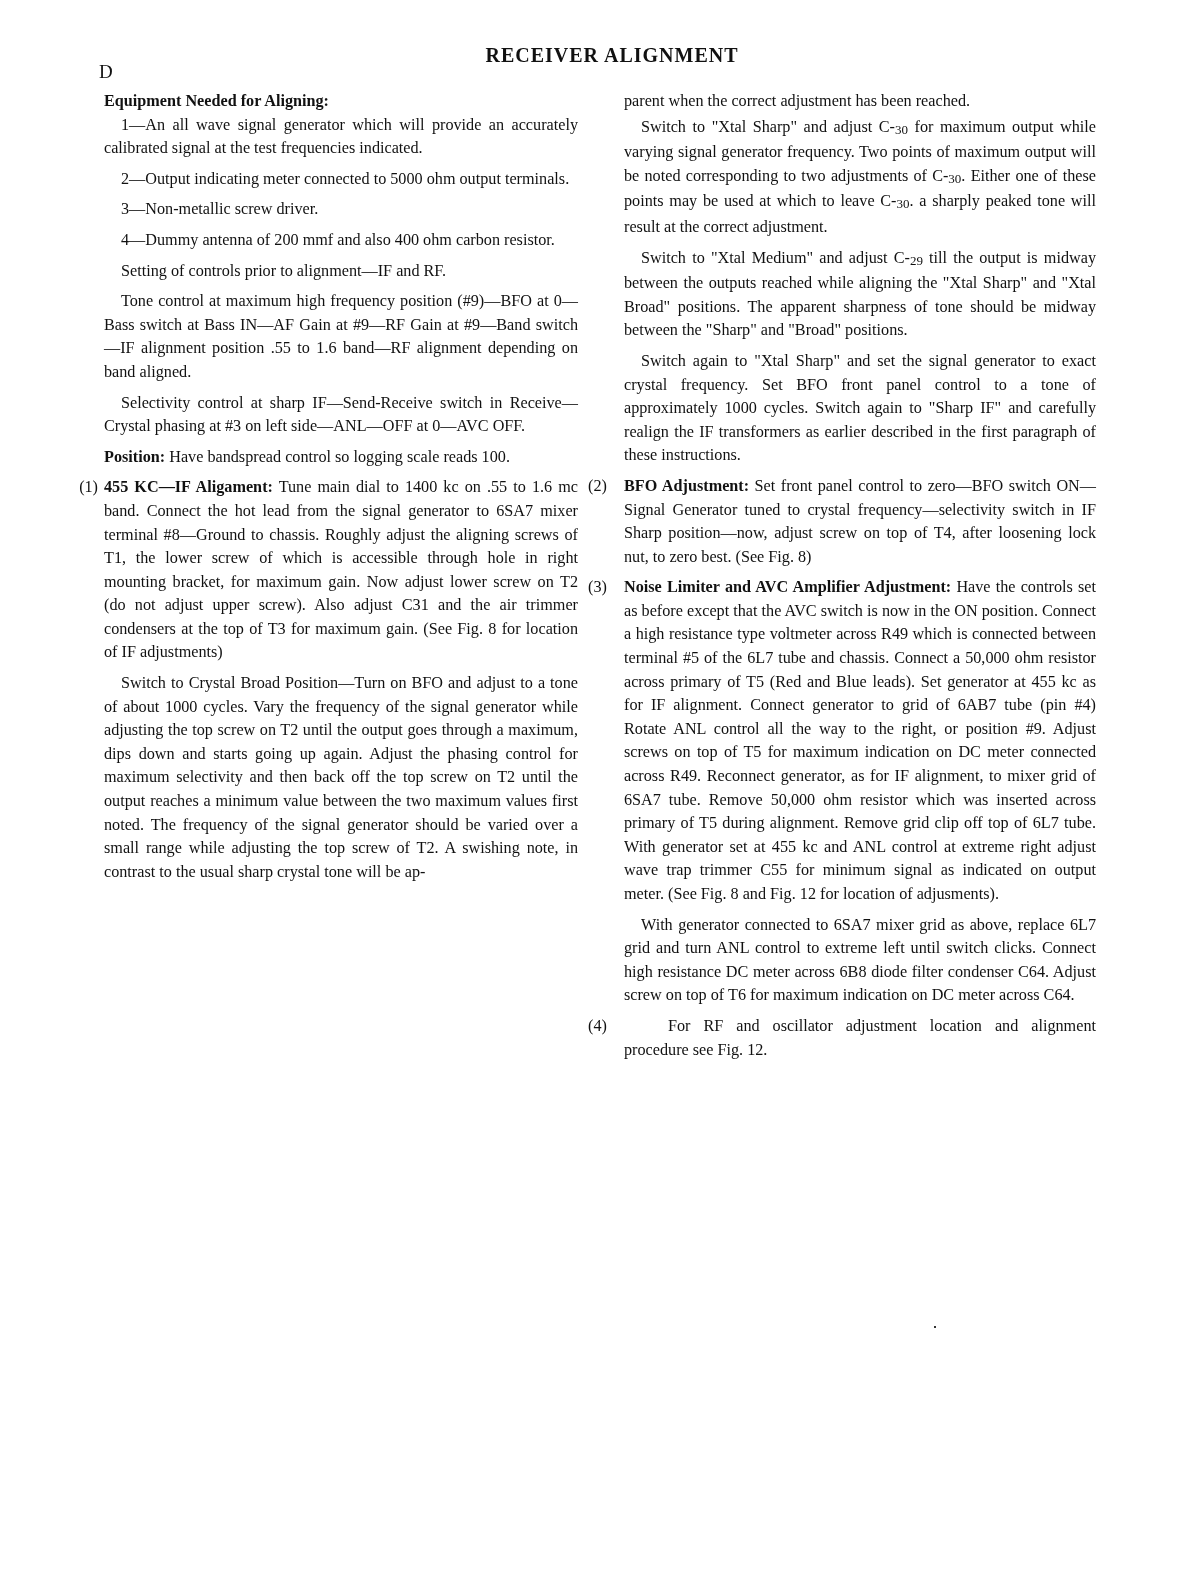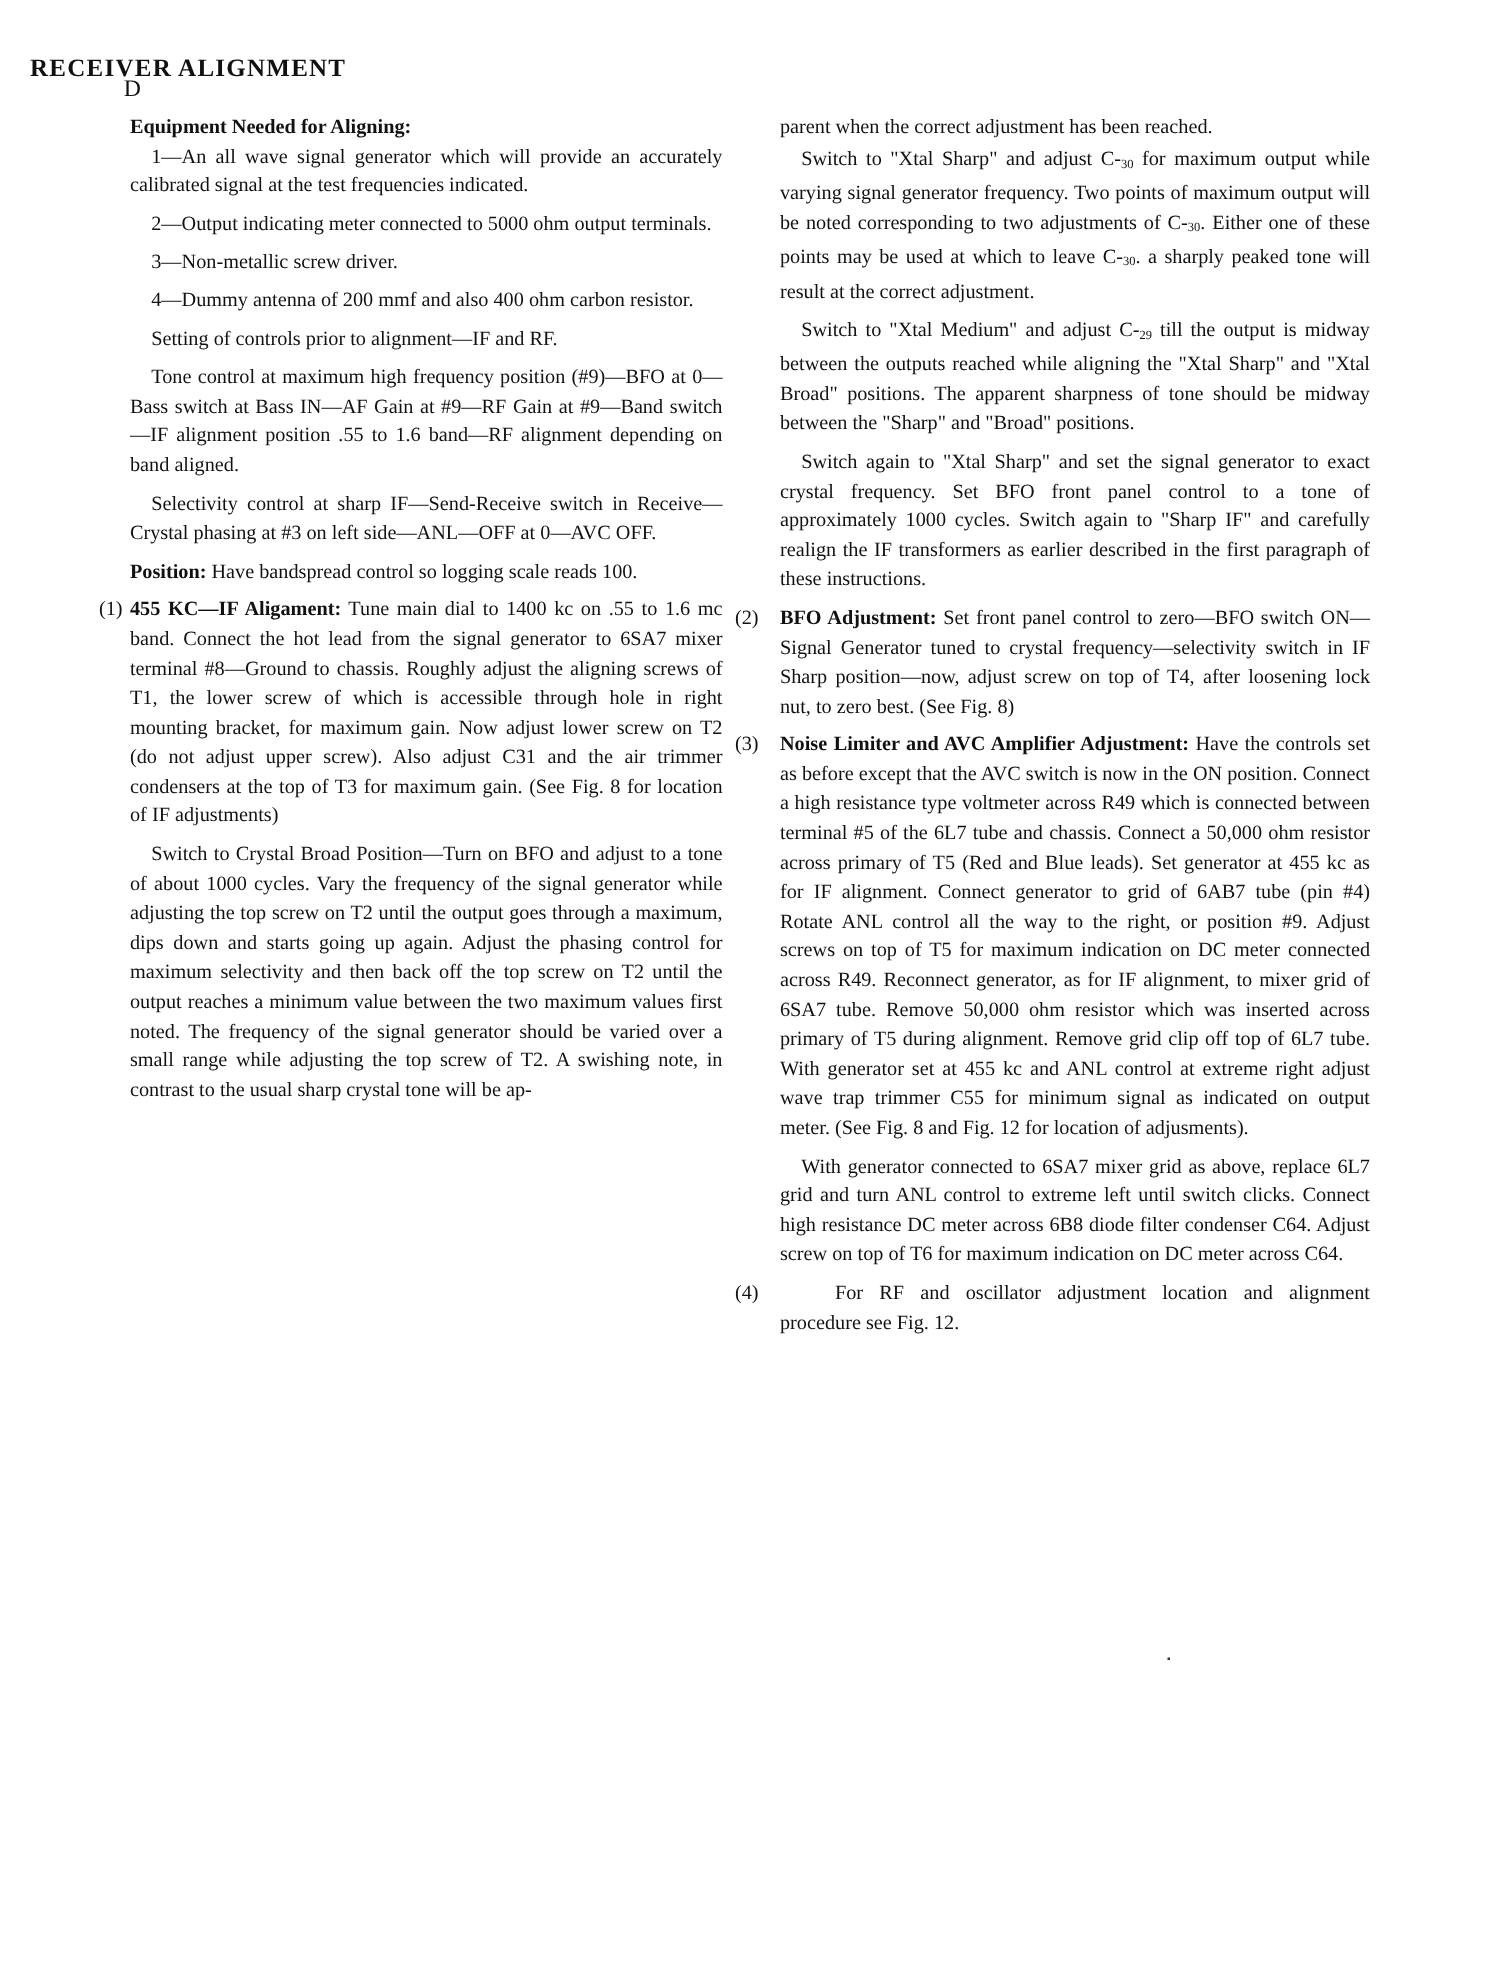--- a/index.html
+++ b/index.html
@@ -7,40 +7,40 @@
     width: 1200px; height: 1575px; position: relative; overflow: hidden;
     font-family: "Liberation Serif", "DejaVu Serif", serif;
     color: #111111;
   }
   .page-letter {
     position: absolute; left: 99px; top: 61px;
     font-size: 19px; letter-spacing: 0.5px;
   }
   .page-title {
     position: absolute; left: 0; width: 1200px; top: 44px;
-    font-size: 20px; font-weight: bold; letter-spacing: 1px;
+    text-align: center; font-size: 20px; font-weight: bold; letter-spacing: 1px;
     padding-left: 24px; box-sizing: border-box;
   }
   .col {
     position: absolute; top: 90px;
     font-size: 16.2px; line-height: 23.6px;
     text-align: justify;
   }
   .col-left { left: 104px; width: 474px; }
   .col-right { left: 624px; width: 472px; }
   p { margin: 0 0 7px 0; }
   .indent { text-indent: 17px; }
   .heading { font-weight: bold; margin-bottom: 0; }
   .bold { font-weight: bold; }
   .numbered { position: relative; }
   .num {
     position: absolute; left: -68px; top: 0; width: 62px; text-align: right;
   }
   .col-right .num { left: -36px; width: 34px; text-align: left; }
-  sub { font-size: 10px; vertical-align: -2px; }
+  sub { font-size: 13px; vertical-align: -2px; }
   .footer-page {
     position: absolute; left: 0; width: 1200px; top: 1587px;
     text-align: center; font-family: "Liberation Mono", "DejaVu Sans Mono", monospace;
     font-size: 16px; font-weight: bold; letter-spacing: 1px; margin-top: 12px;
   }
   .speck { position: absolute; left: 934px; top: 1326px; width: 2px; height: 2px; background: #333; }
 </style>
 </head>
 <body>
 

